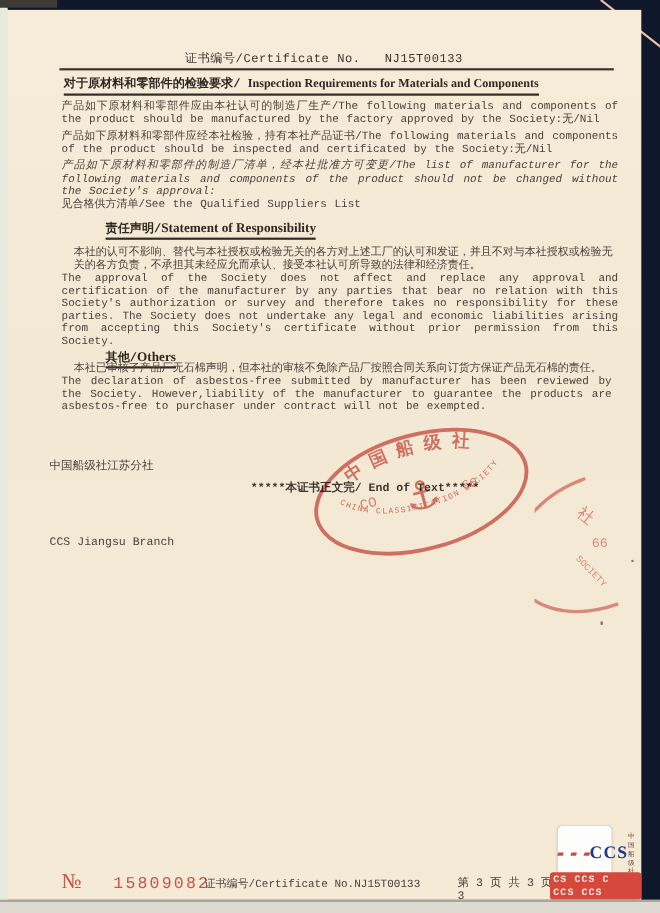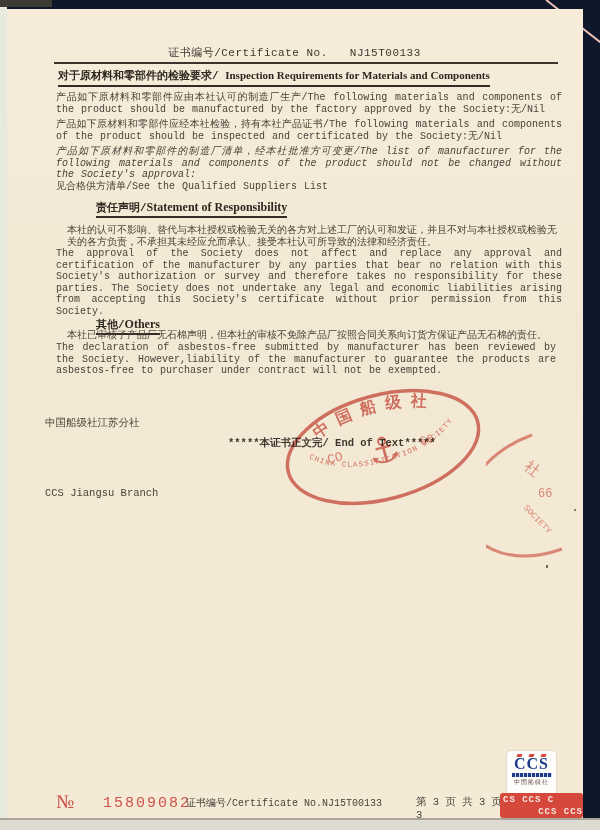--- a/index.html
+++ b/index.html
@@ -44,21 +44,21 @@
   
   .stamp-main{top:378px;left:272px;width:210px;height:120px;transform:rotate(-15deg);mix-blend-mode:multiply;opacity:.88;}
   .stamp-partial{top:408px;left:480px;width:100px;height:150px;mix-blend-mode:multiply;opacity:.8;}
   
   .serial-mark{top:782px;left:50px;font-size:19px;color:#c94b44;font-family:"Liberation Serif","DejaVu Serif",serif;}
   .serial-val{top:786px;left:97px;font-size:15px;letter-spacing:2px;color:#cd524a;}
   .foot-cert{top:787px;left:180px;font-size:10px;color:#4a423a;}
   .foot-page{top:786px;left:410px;font-size:10.5px;color:#4a423a;}
   
   .logo-box{top:742px;left:501px;width:49px;height:46px;background:#fdfdfb;border-radius:4px;
-    box-shadow:0 0 2px rgba(120,110,90,.4);display:flex;flex-direction:column;align-items:center;padding-top:3px;box-sizing:border-box;}
+    box-shadow:0 0 2px rgba(120,110,90,.4);display:flex;align-items:center;padding-top:3px;box-sizing:border-box;}
   .logo-accents{display:flex;gap:7px;height:3px;margin-bottom:-1px;}
   .logo-accents i{width:5px;height:3px;background:#d6483c;transform:skewX(-18deg);}
   .logo-text{font-family:"Liberation Serif","DejaVu Serif",serif;font-weight:bold;font-size:16px;line-height:16px;color:#1d3a8c;letter-spacing:1px;}
   .logo-bar{width:40px;height:4px;background:#1d3a8c;margin-top:1px;
     background-image:repeating-linear-gradient(90deg,#1d3a8c 0 3px,#cfd6ea 3px 4px);}
   .logo-cn{font-size:6px;line-height:8px;color:#6b4a44;letter-spacing:1px;margin-top:2px;}
   .red-strip{top:784px;left:494px;width:83px;height:25px;background:#d6483c;border-radius:3px;
     color:#f7e9e2;font-weight:bold;font-size:9px;line-height:12px;padding:1px 0 0 3px;box-sizing:border-box;overflow:hidden;white-space:nowrap;letter-spacing:1px;}
   .speck1{top:556px;left:540px;width:2px;height:3px;background:#7a6a58;}
   .speck2{top:500px;left:568px;width:2px;height:2px;background:#8a7a66;}
@@ -139,21 +139,21 @@
           <i></i>
           <i></i>
           <i></i>
         </div>
       <div class="logo-text">CCS</div>
       <div class="logo-bar"></div>
       <div class="logo-cn">中国船级社</div>
     </div>
     <div class="abs red-strip">
       <span style="display:block;">CS CCS C</span>
-      <span style="display:block;text-align:right;">CCS CCS</span>
+      <span style="display:block;">CCS CCS</span>
     </div>
 
     <div class="abs speck1"></div>
     <div class="abs speck2"></div>
   </div>
 
   <div class="edge-left"></div>
   <div class="edge-bottom"></div>
 </div>
 

